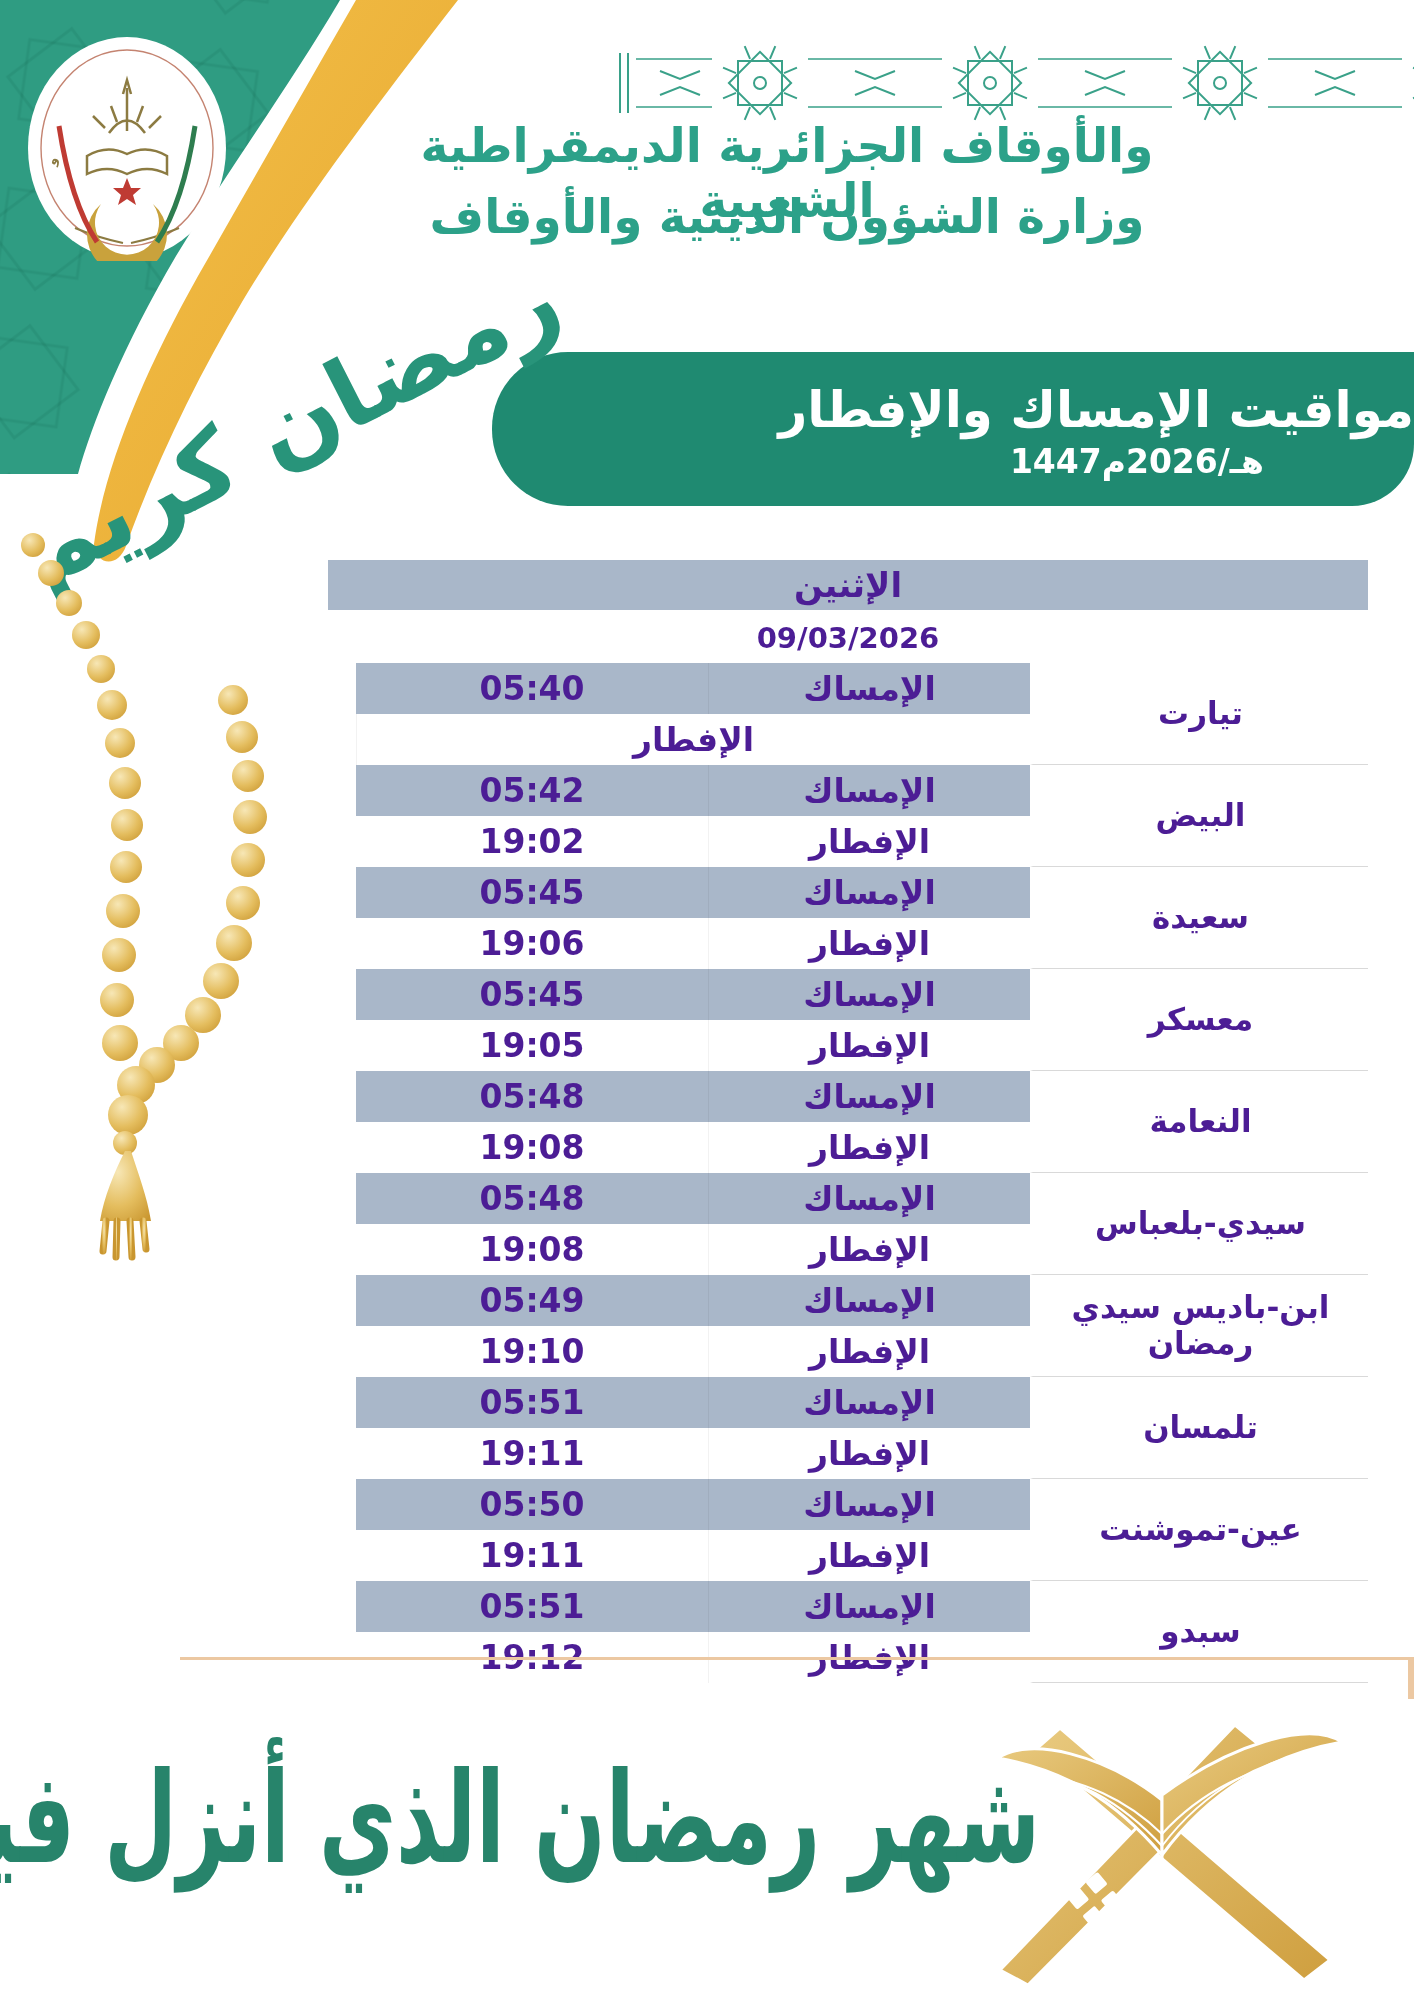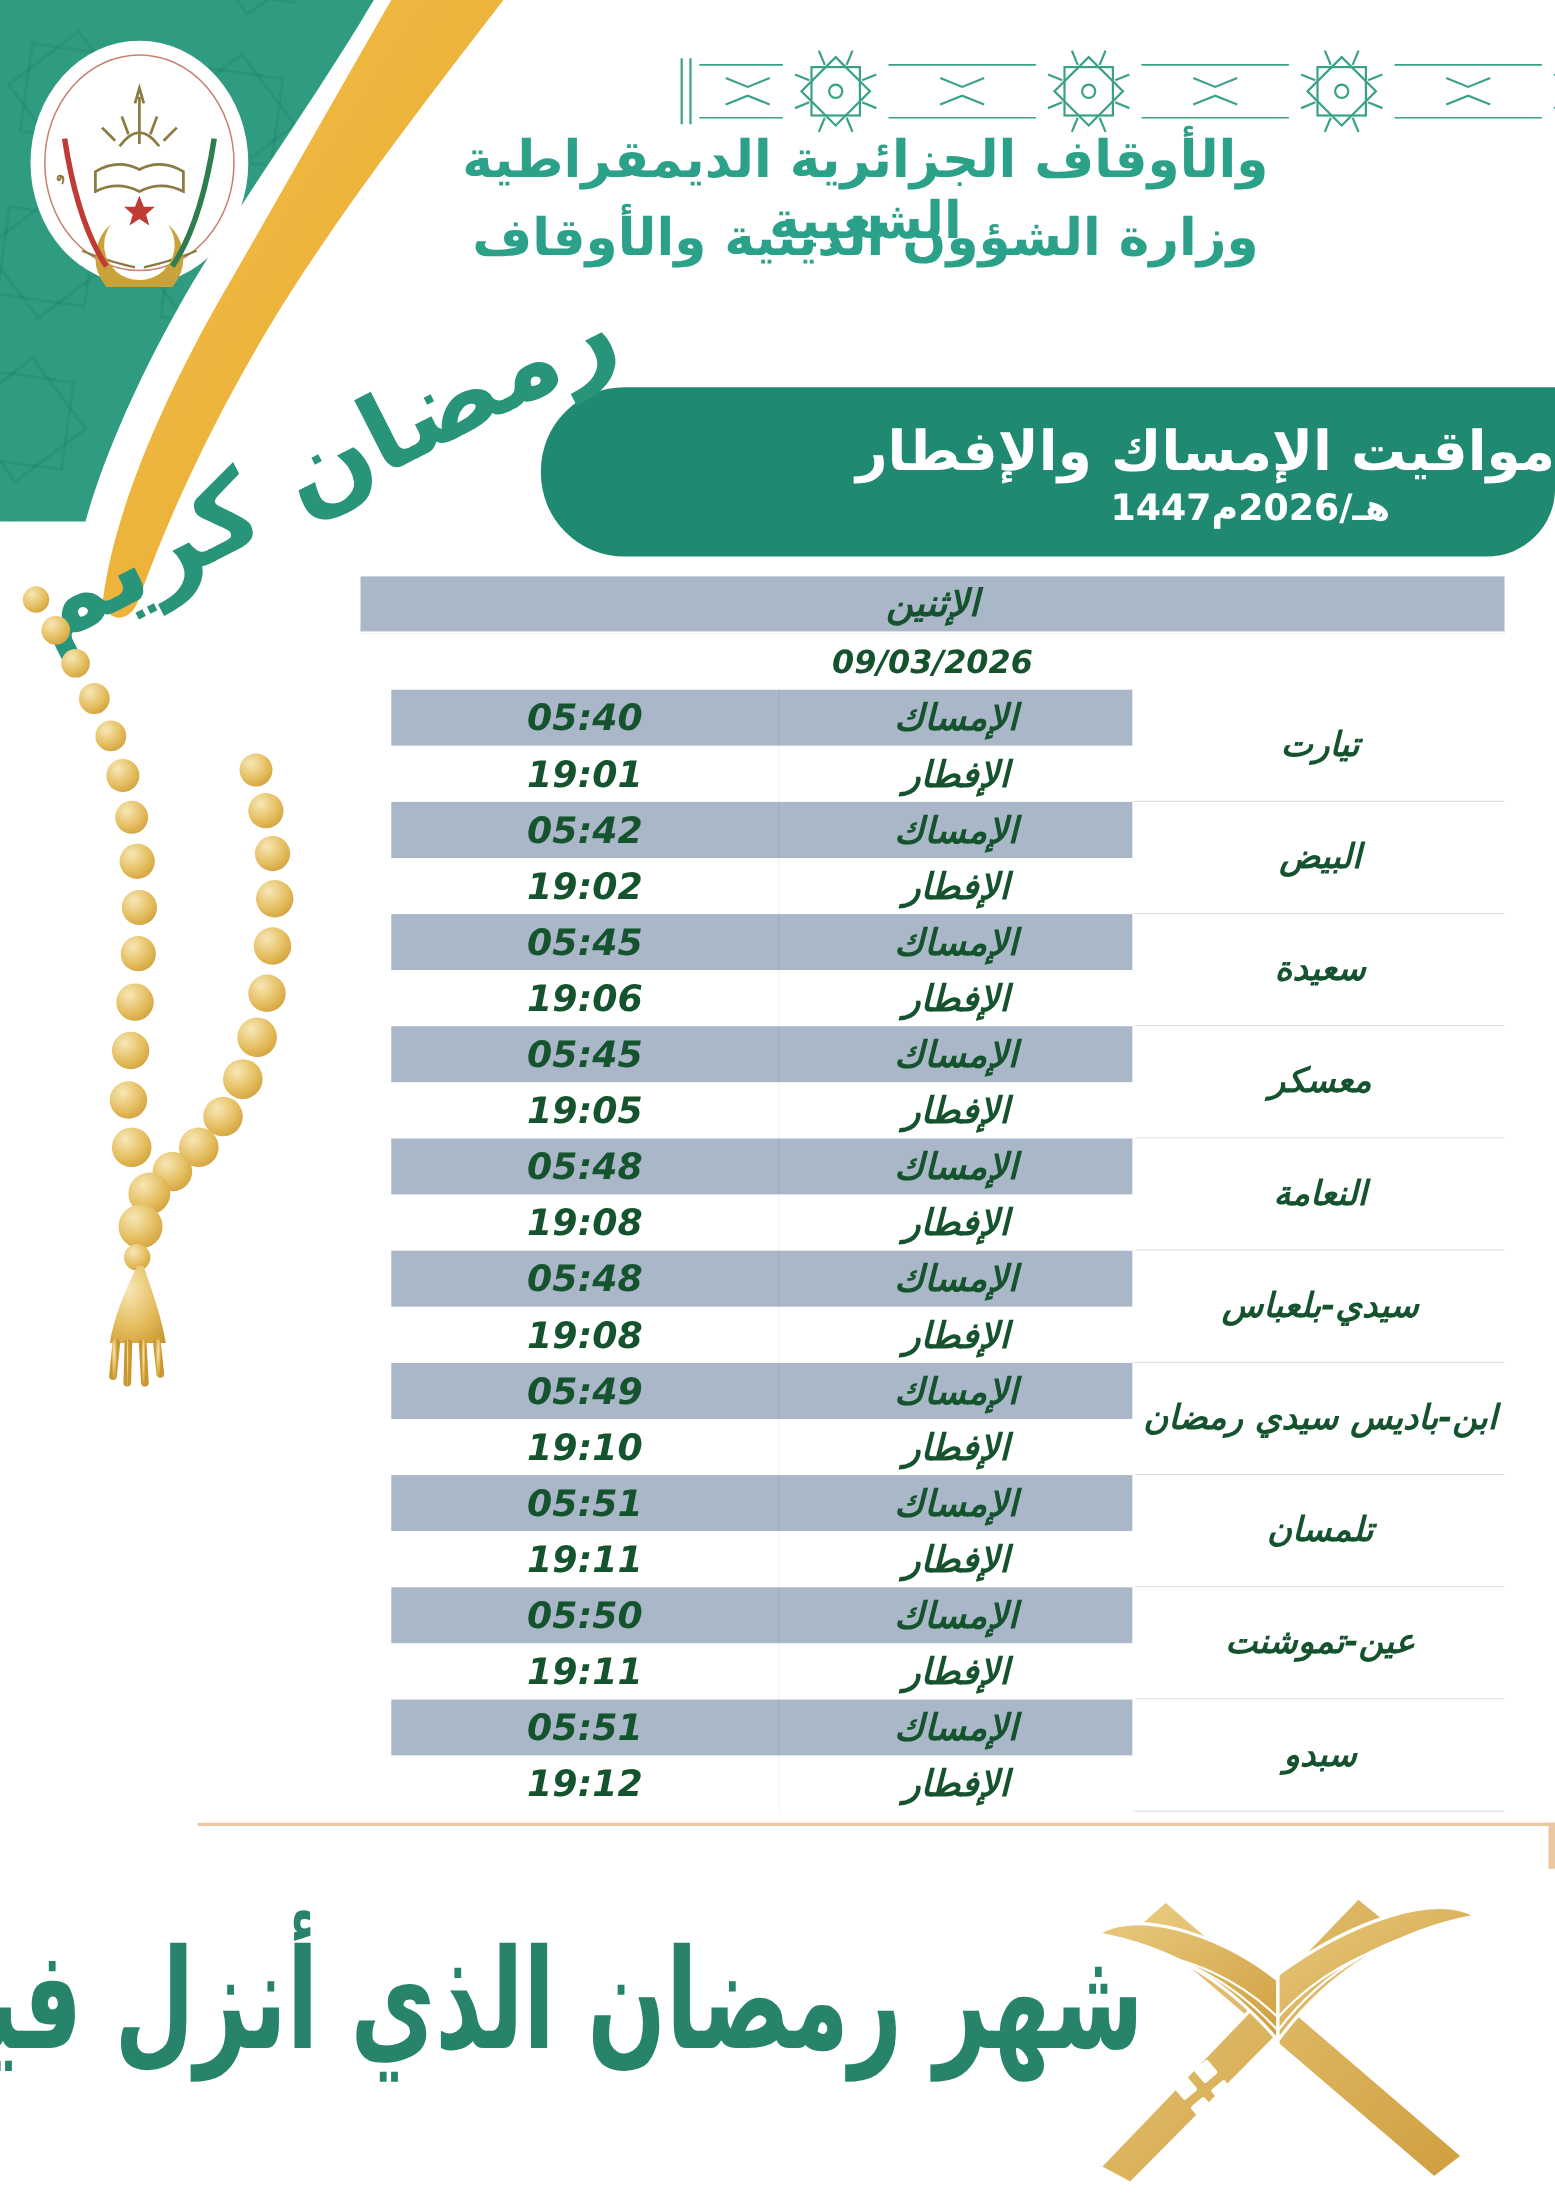--- a/index.html
+++ b/index.html
@@ -19,21 +19,21 @@
   .banner-title{margin-top:28px;font-size:50px;font-weight:bold;line-height:1.2;}
   .banner-year{margin-top:2px;text-align:right;padding-right:150px;font-size:33px;
                font-weight:bold;direction:ltr;}
 
   
   .rk{left:55px;top:285px;width:470px;height:280px;display:flex;align-items:center;
       justify-content:center;transform:rotate(-27deg);font-size:96px;font-weight:bold;
       color:#28947a;white-space:nowrap;}
 
   
-  .tbl{left:328px;top:524px;width:1040px;direction:ltr;color:#14532d;font-style:italic;}
+  .tbl{left:328px;top:560px;width:1040px;direction:ltr;color:#4c1d95;}
   .thead1{height:52px;background:#a9b7c9;display:flex;align-items:center;justify-content:center;
           font-size:34px;font-weight:bold;border-bottom:2px solid #fff;box-sizing:border-box;}
   .thead2{height:51px;background:#fff;display:flex;align-items:center;justify-content:center;
           font-size:29px;font-weight:bold;}
   .pair{display:flex;direction:ltr;}
   .tl{width:702px;}
   .trow{height:51px;display:flex;direction:ltr;margin-left:28px;}
   .cell{display:flex;align-items:center;justify-content:center;font-weight:bold;
         font-size:33px;}
   .time{width:352px;}
@@ -225,21 +225,20 @@
     <div class="thead1">الإثنين</div>
     <div class="thead2">09/03/2026</div>
 
     <div class="pair">
       <div class="tl">
         <div class="trow imsak">
           <div class="cell time">05:40</div>
           <div class="cell lbl">الإمساك</div>
         </div>
         <div class="trow iftar">
-          <div class="cell time">19:01</div>
           <div class="cell lbl">الإفطار</div>
         </div>
       </div>
       <div class="city">تيارت</div>
     </div>
 
     <div class="pair">
       <div class="tl">
         <div class="trow imsak">
           <div class="cell time">05:42</div>

